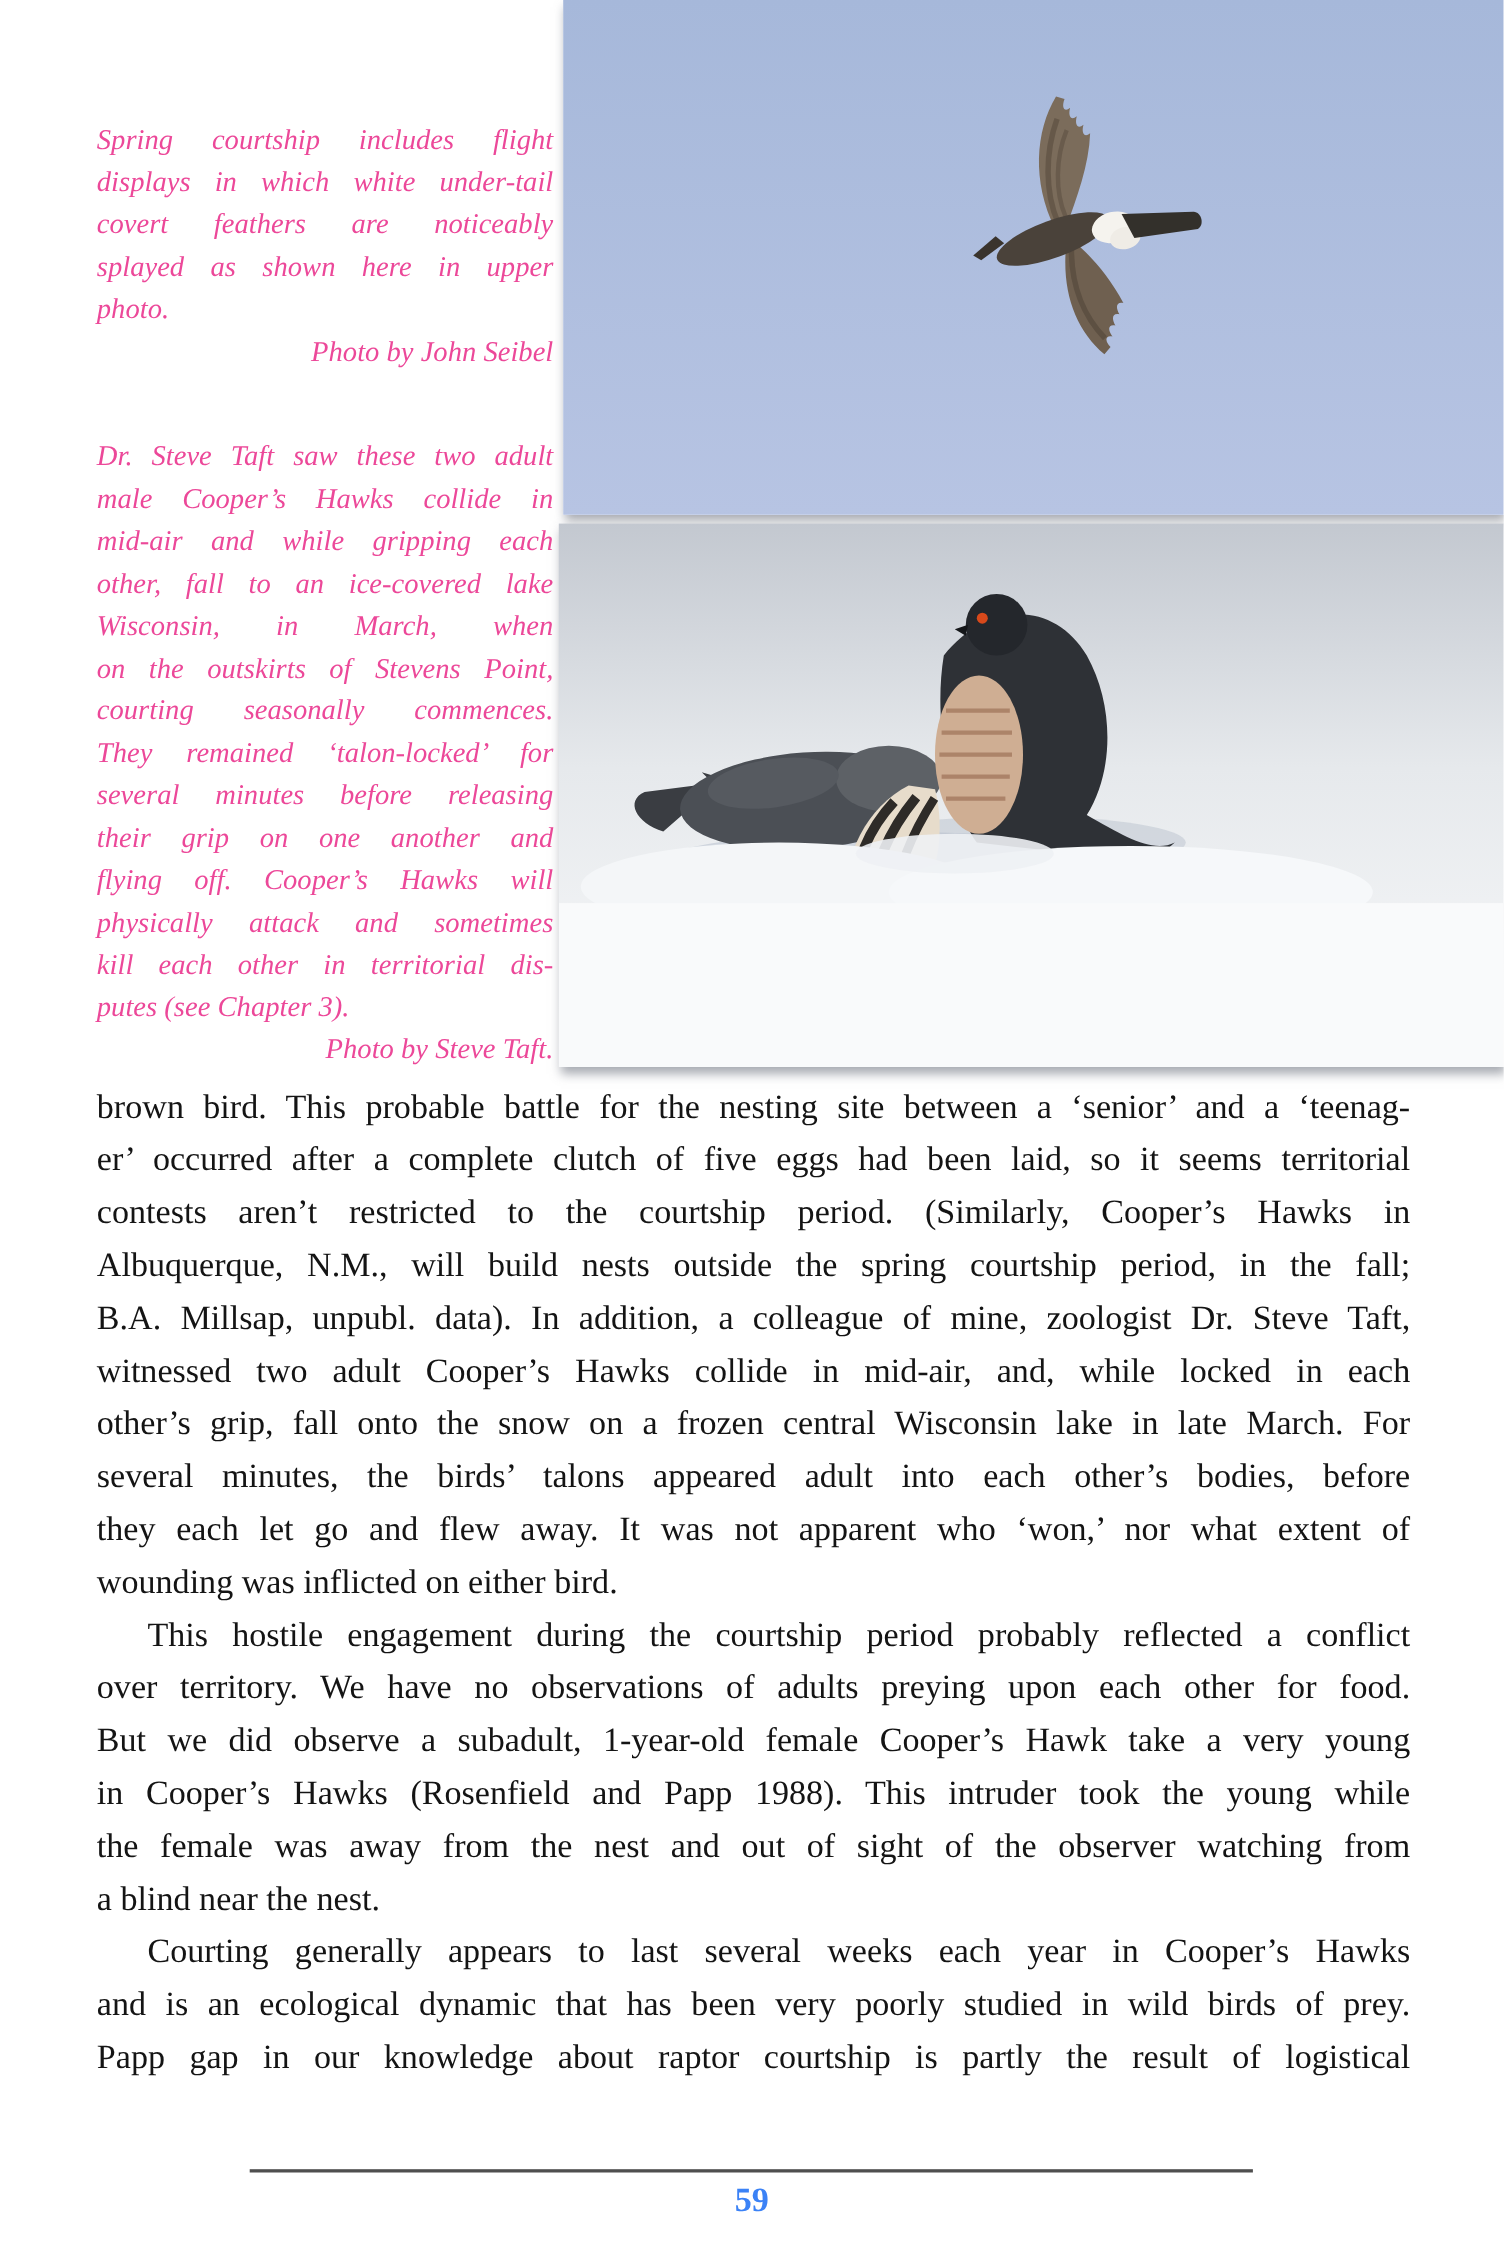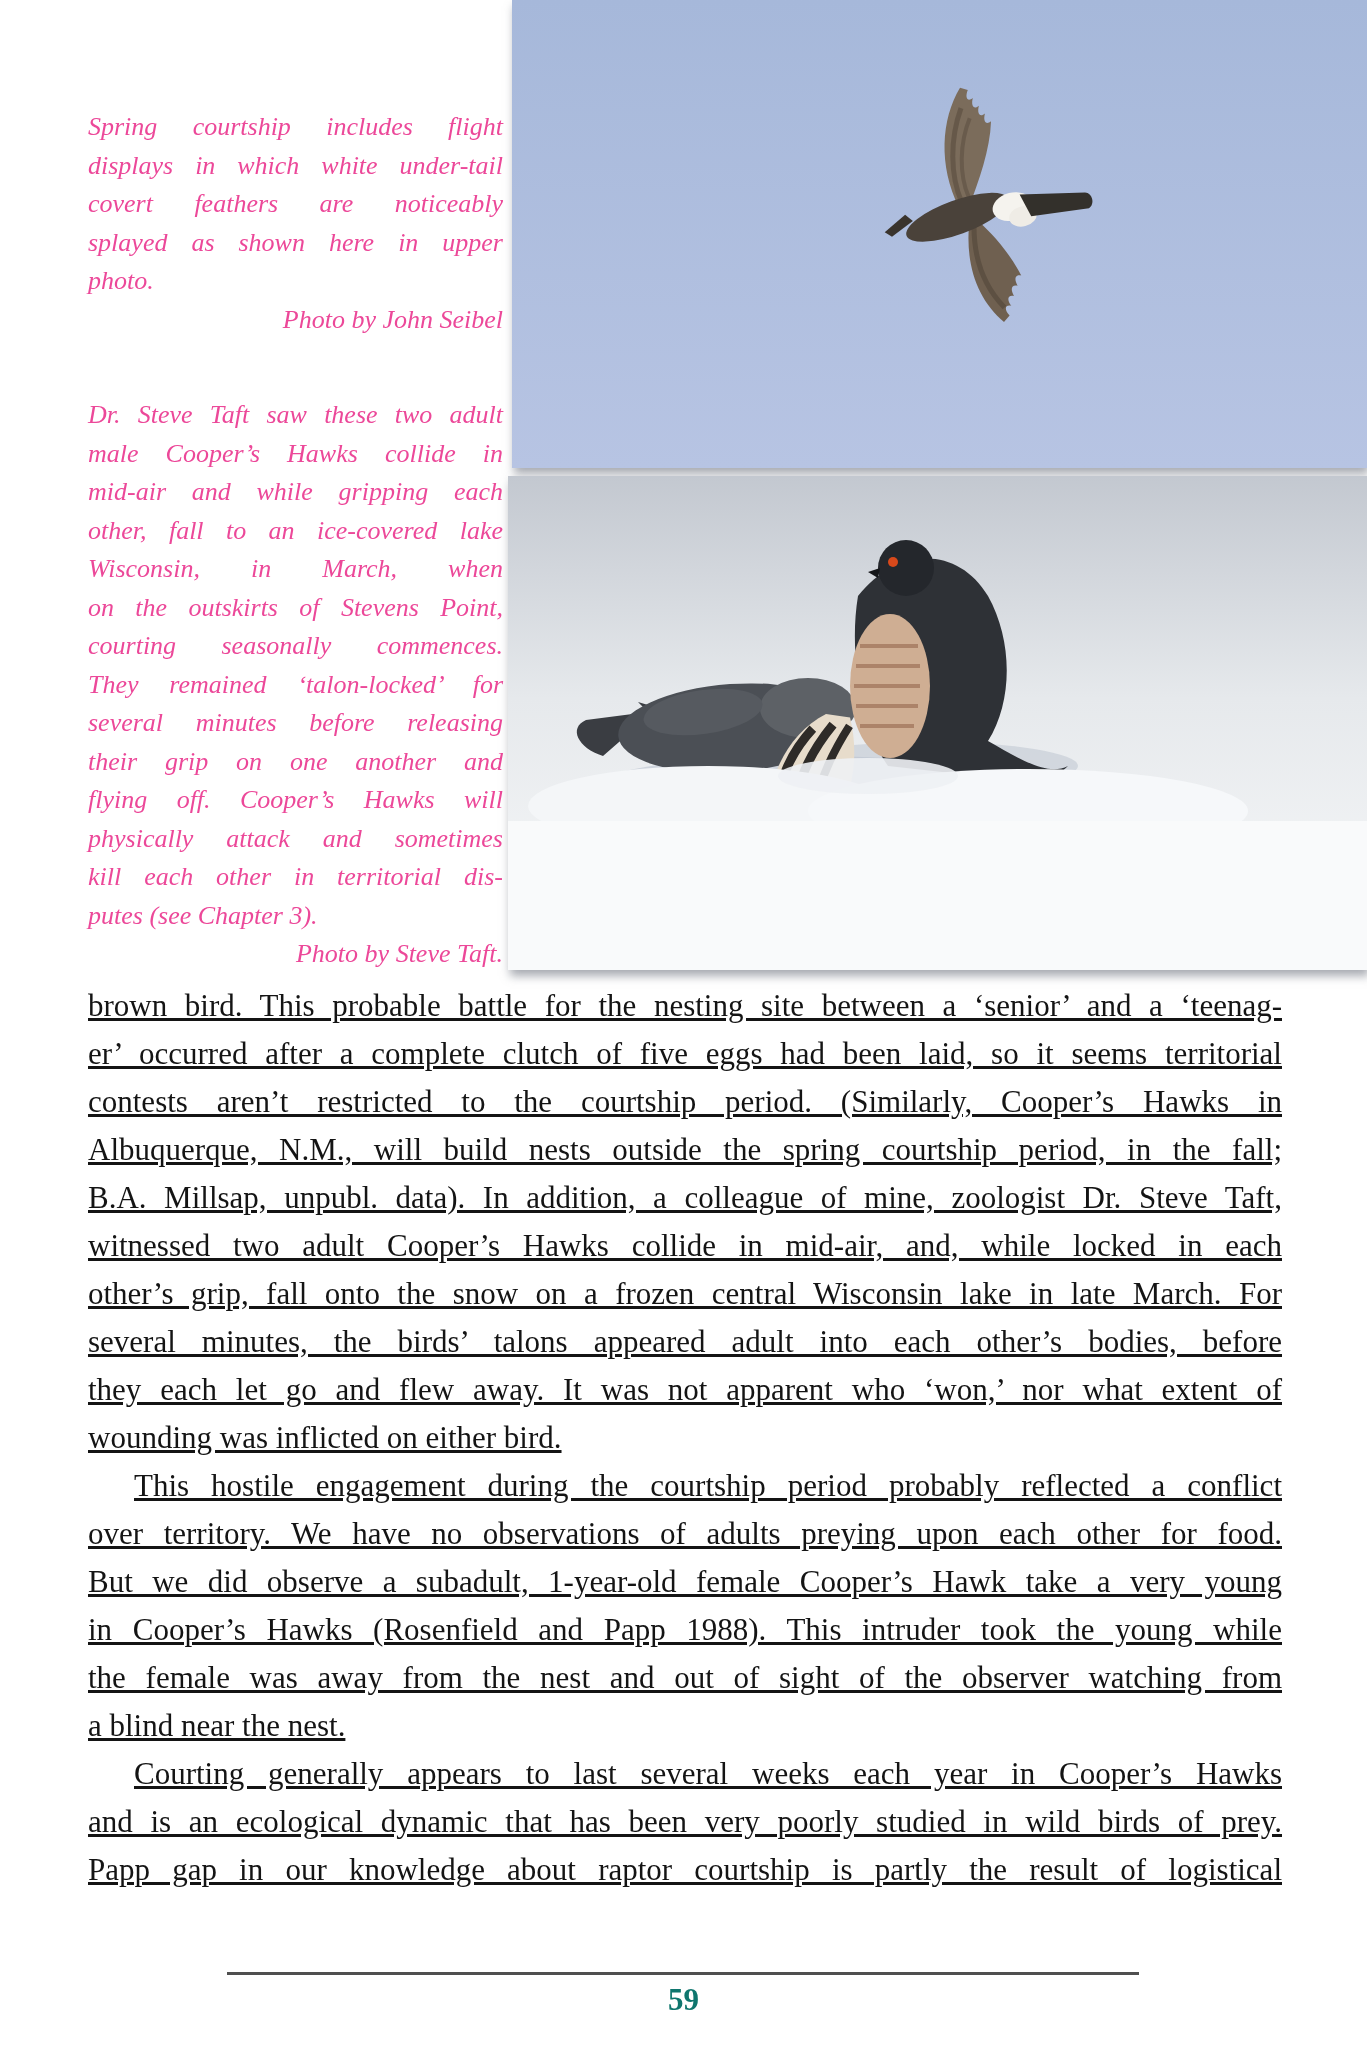--- a/index.html
+++ b/index.html
@@ -21,28 +21,28 @@
   
   .photo{position:absolute;overflow:hidden;box-shadow:2px 6px 9px rgba(96,102,114,.55);}
   #photo-top{left:512px;top:0;width:855px;height:468px;}
   #photo-bottom{left:508px;top:476px;width:859px;height:494px;}
   .photo svg{position:absolute;left:0;top:0;}
   
   #body-text{
     position:absolute;left:88px;top:982px;width:1194px;
     font-size:31px;line-height:48px;color:#141414;
   }
-  .body-line{text-align:justify;text-align-last:justify;text-decoration:underline;}
+  .body-line{text-align:justify;text-align-last:justify;}
   .body-line.last-left{text-align-last:left;}
   .body-line.indent-first{padding-left:46px;}
   
   #footer-rule{position:absolute;left:227px;top:1972px;width:912px;height:3px;background:#4f4f4f;}
   #page-number{
     position:absolute;left:0;top:1982px;width:1367px;text-align:center;
-    font-size:31px;font-weight:600;color:#0f766e;
+    font-size:31px;font-weight:600;color:#3b82f6;
   }
 </style>
 </head>
 <body>
 
 <div id="caption-1" class="caption-block">
   <div>
       <div class="cap-line">Spring courtship includes flight</div>
       <div class="cap-line">displays in which white under-tail</div>
       <div class="cap-line">covert feathers are noticeably</div>

